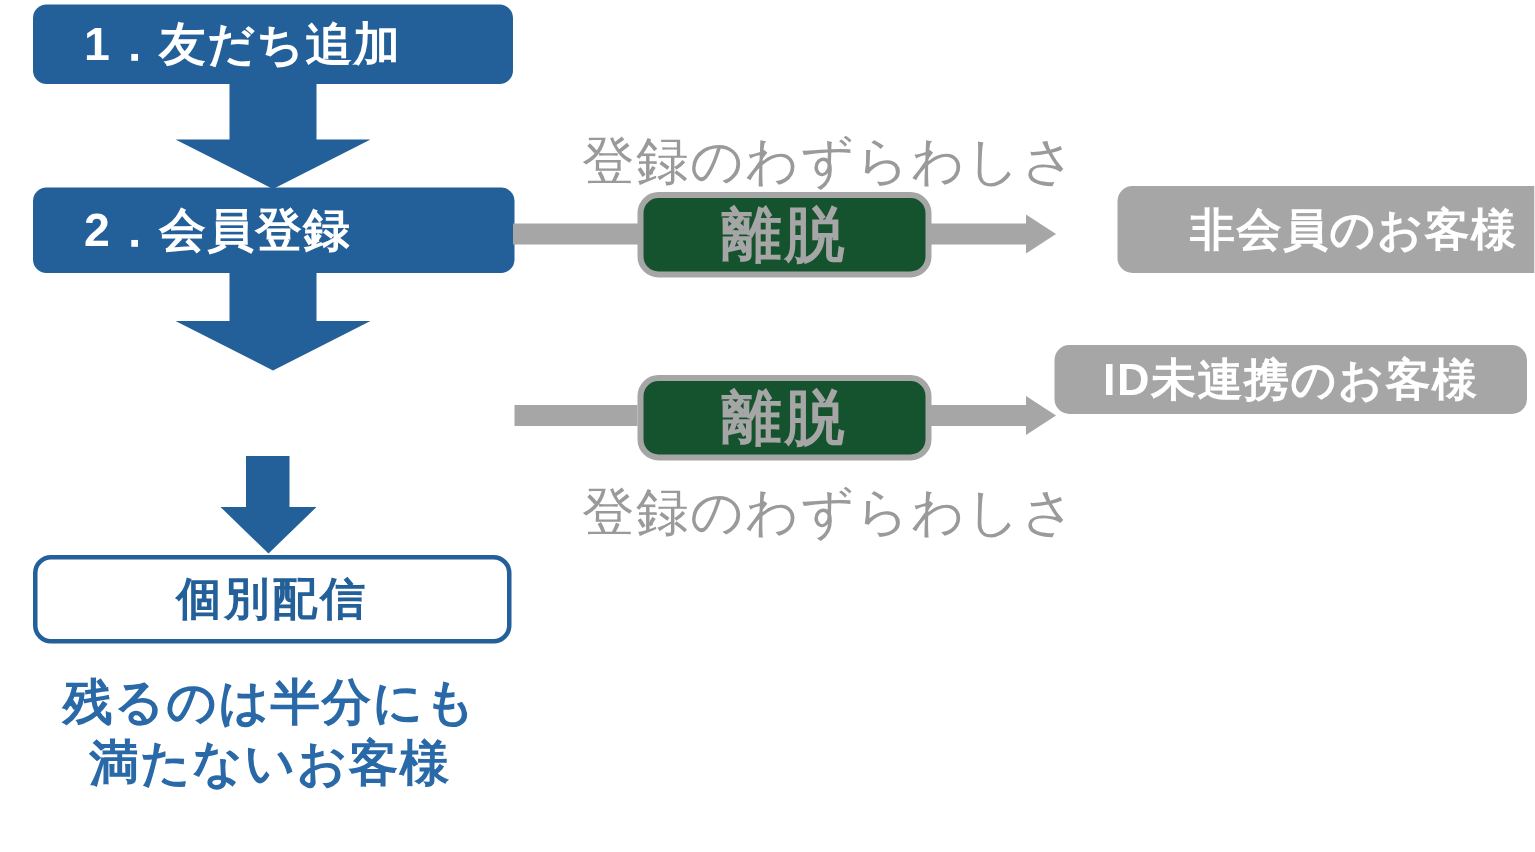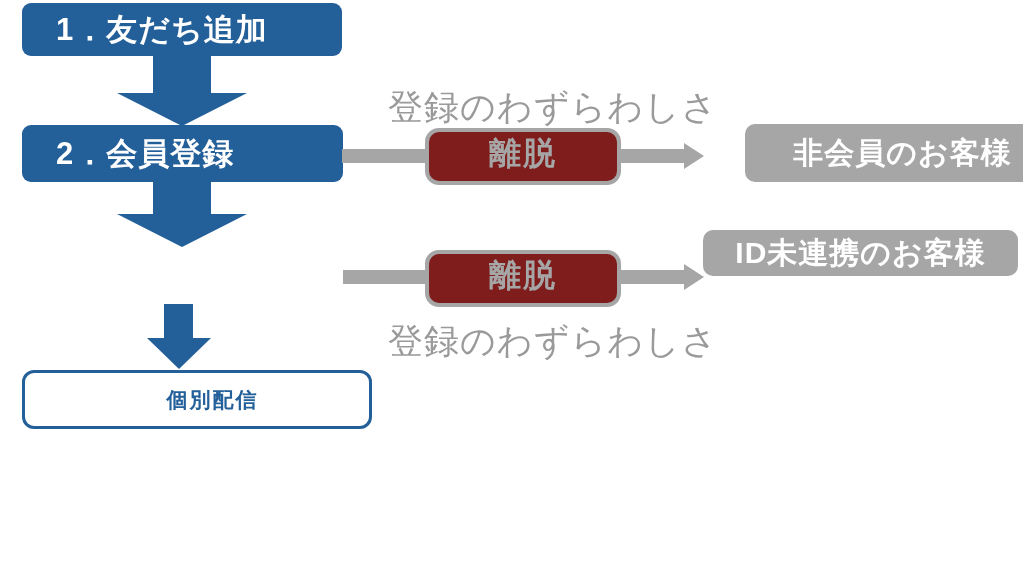--- a/index.html
+++ b/index.html
@@ -47,45 +47,45 @@
        border-left:32px solid transparent;border-right:32px solid transparent;
        border-top:31px solid var(--blue);}
   
   .result-box{
     left:22px;top:370px;width:313px;height:53px;
     background:#fff;
     border:3px solid var(--blue);
     border-radius:12px;
     color:var(--blue);
     display:flex;align-items:center;justify-content:center;
-    font-size:21px;font-weight:700;letter-spacing:2px;padding-left:31px;
+    font-size:30px;font-weight:700;letter-spacing:2px;
   }
   
   .conclusion{
     left:0;top:447px;width:360px;
     text-align:center;
     color:var(--text-blue);
     font-size:33px;font-weight:700;line-height:41px;letter-spacing:1px;
   }
   
   .annotation{
     color:var(--ann-gray);
     font-size:35px;font-weight:500;letter-spacing:1px;
     white-space:nowrap;
   }
   .ann1{left:388px;top:84px;}
   .ann2{left:388px;top:318px;}
   
   .churn-box{
-    background:#7f1d1d;
+    background:#14532d;
     border:4px solid var(--gray);
     border-radius:14px;
     color:var(--gray);
-    display:flex;align-items:flex-start;justify-content:center;
-    font-size:32px;font-weight:700;letter-spacing:2px;
+    display:flex;align-items:center;justify-content:center;
+    font-size:40px;font-weight:700;letter-spacing:2px;
     box-sizing:content-box;
   }
   .churn1{left:425px;top:128px;width:188px;height:49px;}
   .churn2{left:425px;top:250px;width:188px;height:49px;}
   
   .conn{background:var(--gray);height:14px;}
   .c1a{left:342px;top:149px;width:84px;}
   .c1b{left:620px;top:149px;width:64px;}
   .c2a{left:343px;top:270px;width:82px;}
   .c2b{left:620px;top:270px;width:64px;}
@@ -125,20 +125,24 @@
   <div class="abs a2h"></div>
 
 
   <div class="abs arrow-shaft a3s"></div>
   <div class="abs a3h"></div>
 
   <div class="abs result-box">
     <span>個別配信</span>
   </div>
 
+  <div class="abs conclusion">
+    <div>残るのは半分にも</div>
+    <div>満たないお客様</div>
+  </div>
 
   <div class="abs annotation ann1">登録のわずらわしさ</div>
   <div class="abs conn c1a"></div>
   <div class="abs churn-box churn1">
     <span>離脱</span>
   </div>
   <div class="abs conn c1b"></div>
   <div class="abs conn-head h1"></div>
   <div class="abs outcome-box out1">
     <span>非会員のお客様</span>

